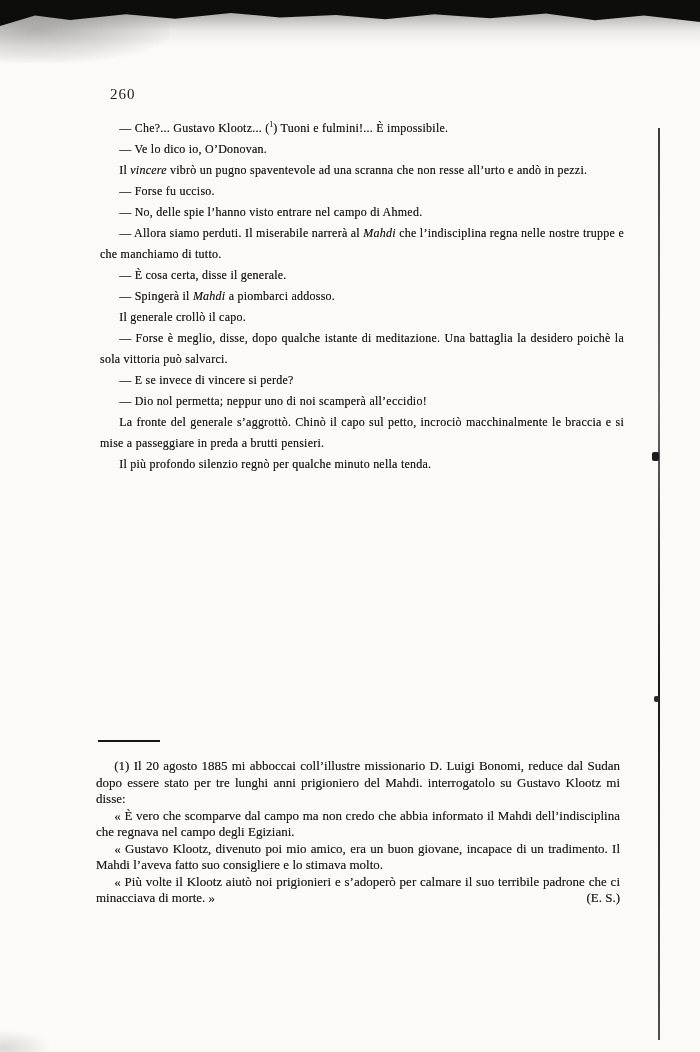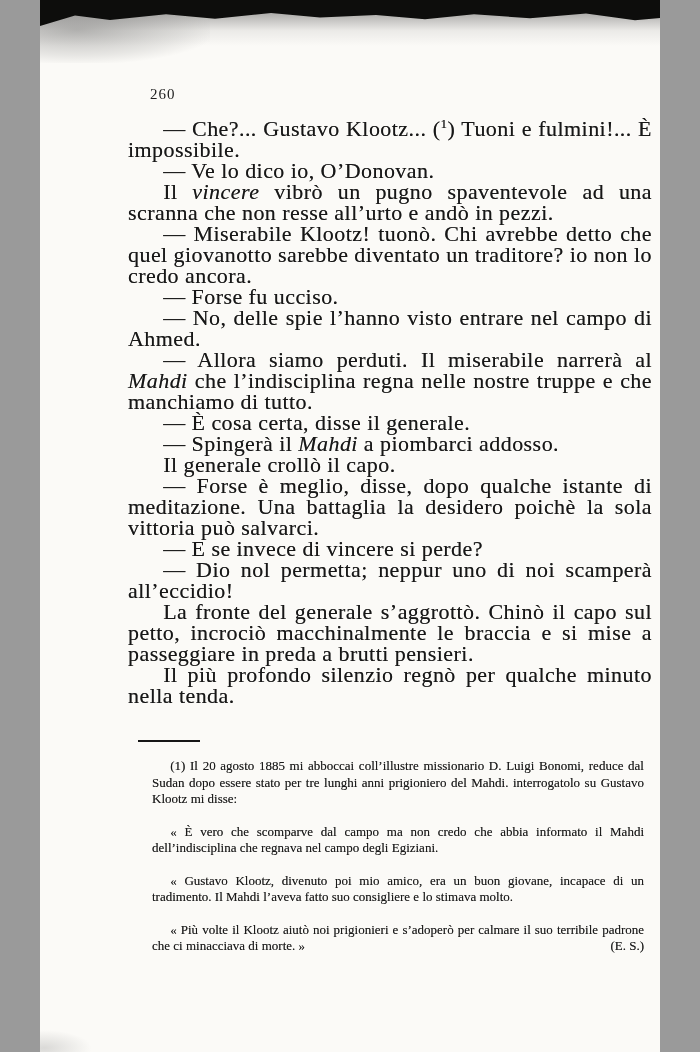--- a/index.html
+++ b/index.html
@@ -1,19 +1,19 @@
 <!DOCTYPE html>
 <html><head>
 <meta charset="utf-8">
 <style>
   html,body{margin:0;padding:0;}
   body{background:#9a9a9a;font-family:"Liberation Serif", serif;}
   .page{
     position:relative;
-    width:620px;height:1052px;
+    width:700px;height:1052px;
     background:#fbfaf7;
     overflow:hidden;
     margin:0 auto;
   }
   
   .scan-band{
     position:absolute;left:0;top:0;width:700px;height:26px;
     background:#0d0d0c;
     clip-path:polygon(0 0,100% 0,100% 85%,92% 60%,85% 78%,78% 52%,70% 70%,62% 55%,55% 74%,48% 58%,40% 67%,33% 50%,25% 72%,18% 55%,10% 77%,5% 60%,0 100%);
     z-index:3;
@@ -38,42 +38,42 @@
     background:linear-gradient(to bottom, rgba(25,25,25,0.85), rgba(25,25,25,0.65) 30%, rgba(10,10,10,0.95) 60%, rgba(35,35,35,0.8));
   }
   .scan-tick-1{position:absolute;left:652px;top:452px;width:7px;height:9px;background:#1c1c1c;border-radius:2px;}
   .scan-tick-2{position:absolute;left:654px;top:696px;width:5px;height:6px;background:#2a2a2a;border-radius:2px;}
 
   .page-number{
     position:absolute;left:110px;top:86px;
     font-size:15px;color:#1f1f1f;letter-spacing:1px;
   }
   .main-text{
-    position:absolute;left:88px;top:118px;width:524px;
-    font-size:22px;line-height:21px;color:#171717;
+    position:absolute;left:100px;top:118px;width:524px;
+    font-size:12px;line-height:21px;color:#171717;
     text-align:justify;
     text-shadow:0 0 0.4px rgba(10,10,10,0.55);
     letter-spacing:0.02em;
   }
   .main-text p{margin:0;text-indent:1.6em;}
   .main-text em{font-style:italic;}
   .main-text sup{font-size:0.6em;line-height:0;}
 
   .footnote{
     position:absolute;left:96px;top:740px;width:524px;
   }
   .fn-rule{
     width:62px;height:2px;background:#161616;margin:0 0 16px 2px;
   }
   .fn-text{
     font-size:13px;line-height:16.5px;color:#1b1b1b;
     text-align:justify;
     text-shadow:0 0 0.3px rgba(10,10,10,0.5);
   }
-  .fn-text p{margin:16px;text-indent:1.4em;}
+  .fn-text p{margin:0;text-indent:1.4em;}
   .fn-text .fn-sig{float:right;}
 </style>
 </head>
 <body>
 
 <div class="page">
 
   <div class="band-shadow"></div>
   <div class="smudge-tl"></div>
   <div class="scan-band"></div>
@@ -82,21 +82,20 @@
   <div class="scan-tick-1"></div>
   <div class="scan-tick-2"></div>
   <div class="smudge-bl"></div>
 
   <div class="page-number">260</div>
 
   <div class="main-text">
       <p><span>— Che?... Gustavo Klootz... (</span><sup>1</sup><span>) Tuoni e fulmini!... È impossibile.</span></p>
       <p><span>— Ve lo dico io, O’Donovan.</span></p>
       <p><span>Il </span><em>vincere</em><span> vibrò un pugno spaventevole ad una scranna che non resse all’urto e andò in pezzi.</span></p>
-      <p><span>— Miserabile Klootz! tuonò. Chi avrebbe detto che quel giovanotto sarebbe diventato un traditore? io non lo credo ancora.</span></p>
       <p><span>— Forse fu ucciso.</span></p>
       <p><span>— No, delle spie l’hanno visto entrare nel campo di Ahmed.</span></p>
       <p><span>— Allora siamo perduti. Il miserabile narrerà al </span><em>Mahdi</em><span> che l’indisciplina regna nelle nostre truppe e che manchiamo di tutto.</span></p>
       <p><span>— È cosa certa, disse il generale.</span></p>
       <p><span>— Spingerà il </span><em>Mahdi</em><span> a piombarci addosso.</span></p>
       <p><span>Il generale crollò il capo.</span></p>
       <p><span>— Forse è meglio, disse, dopo qualche istante di meditazione. Una battaglia la desidero poichè la sola vittoria può salvarci.</span></p>
       <p><span>— E se invece di vincere si perde?</span></p>
       <p><span>— Dio nol permetta; neppur uno di noi scamperà all’eccidio!</span></p>
       <p><span>La fronte del generale s’aggrottò. Chinò il capo sul petto, incrociò macchinalmente le braccia e si mise a passeggiare in preda a brutti pensieri.</span></p>

